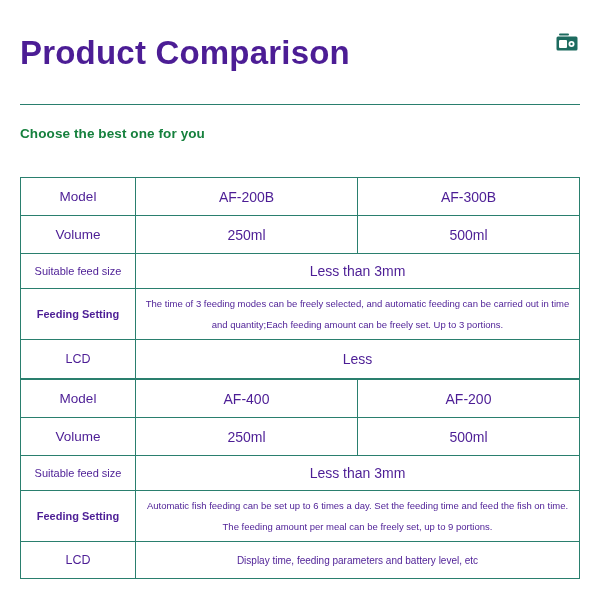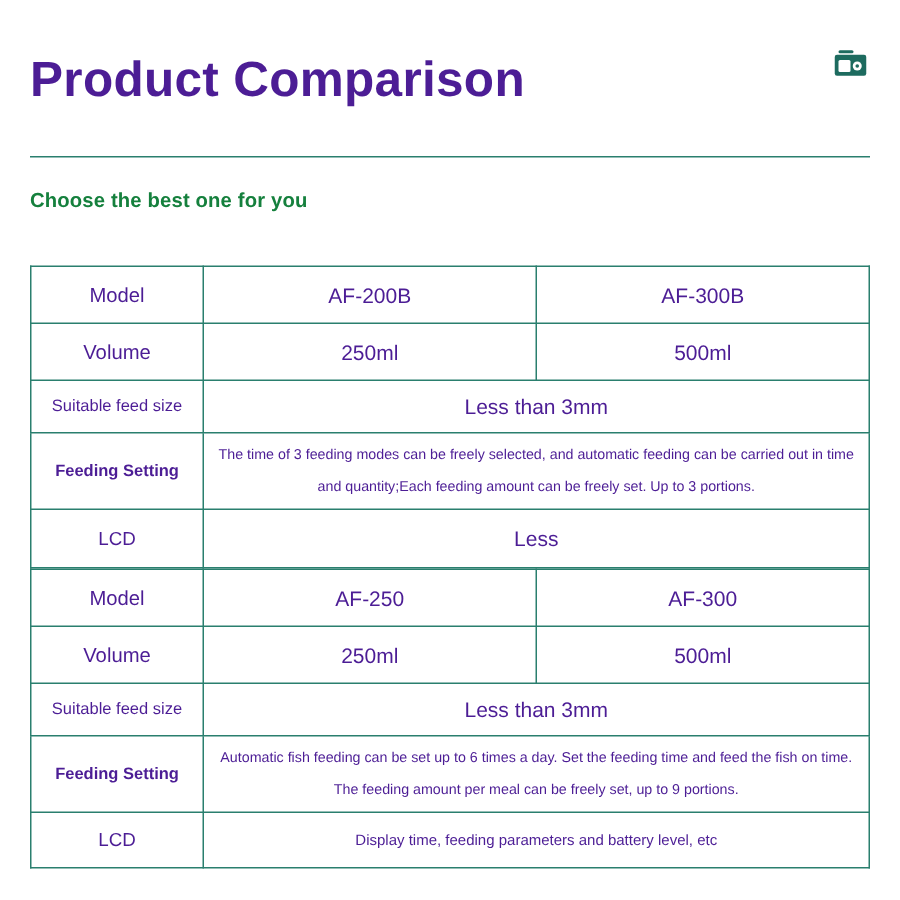--- a/index.html
+++ b/index.html
@@ -141,22 +141,22 @@
       <td class="c-label">LCD</td>
       <td class="c-val lcd-none" colspan="2">Less</td>
     </tr>
   </tbody>
     </table>
 
   <table class="tbl tbl-2">
     <tbody>
         <tr class="r-main">
       <td class="c-label">Model</td>
-      <td class="c-val">AF-250</td>
-      <td class="c-val">AF-300</td>
+      <td class="c-val">AF-400</td>
+      <td class="c-val">AF-200</td>
     </tr>
     <tr class="r-main">
       <td class="c-label">Volume</td>
       <td class="c-val">250ml</td>
       <td class="c-val">500ml</td>
     </tr>
     <tr class="r-small">
       <td class="c-label">Suitable feed size</td>
       <td class="c-val" colspan="2">Less than 3mm</td>
     </tr>

